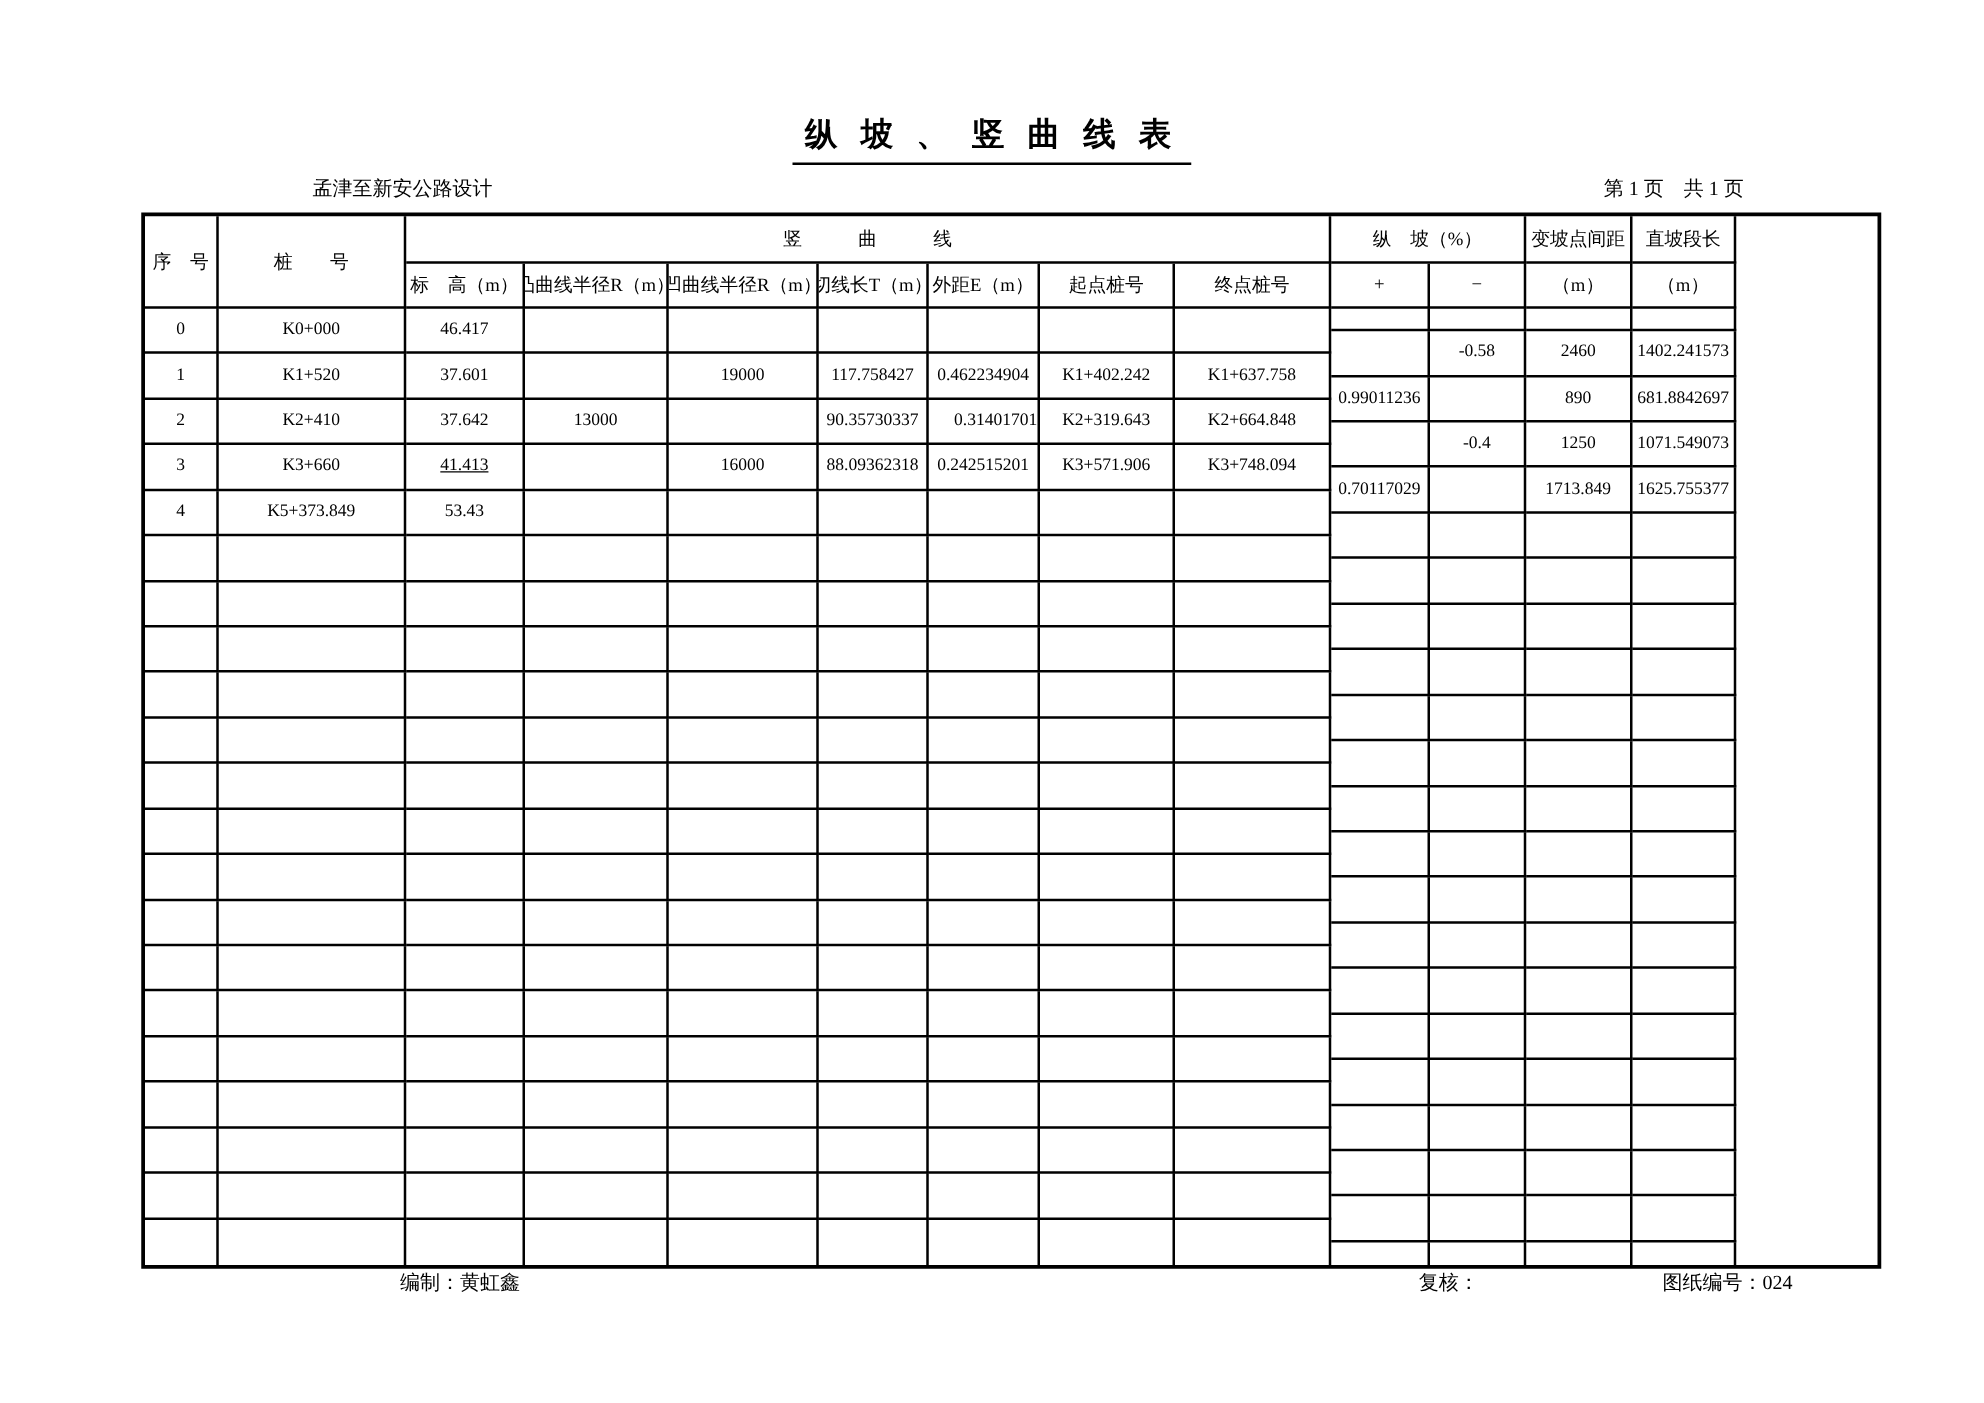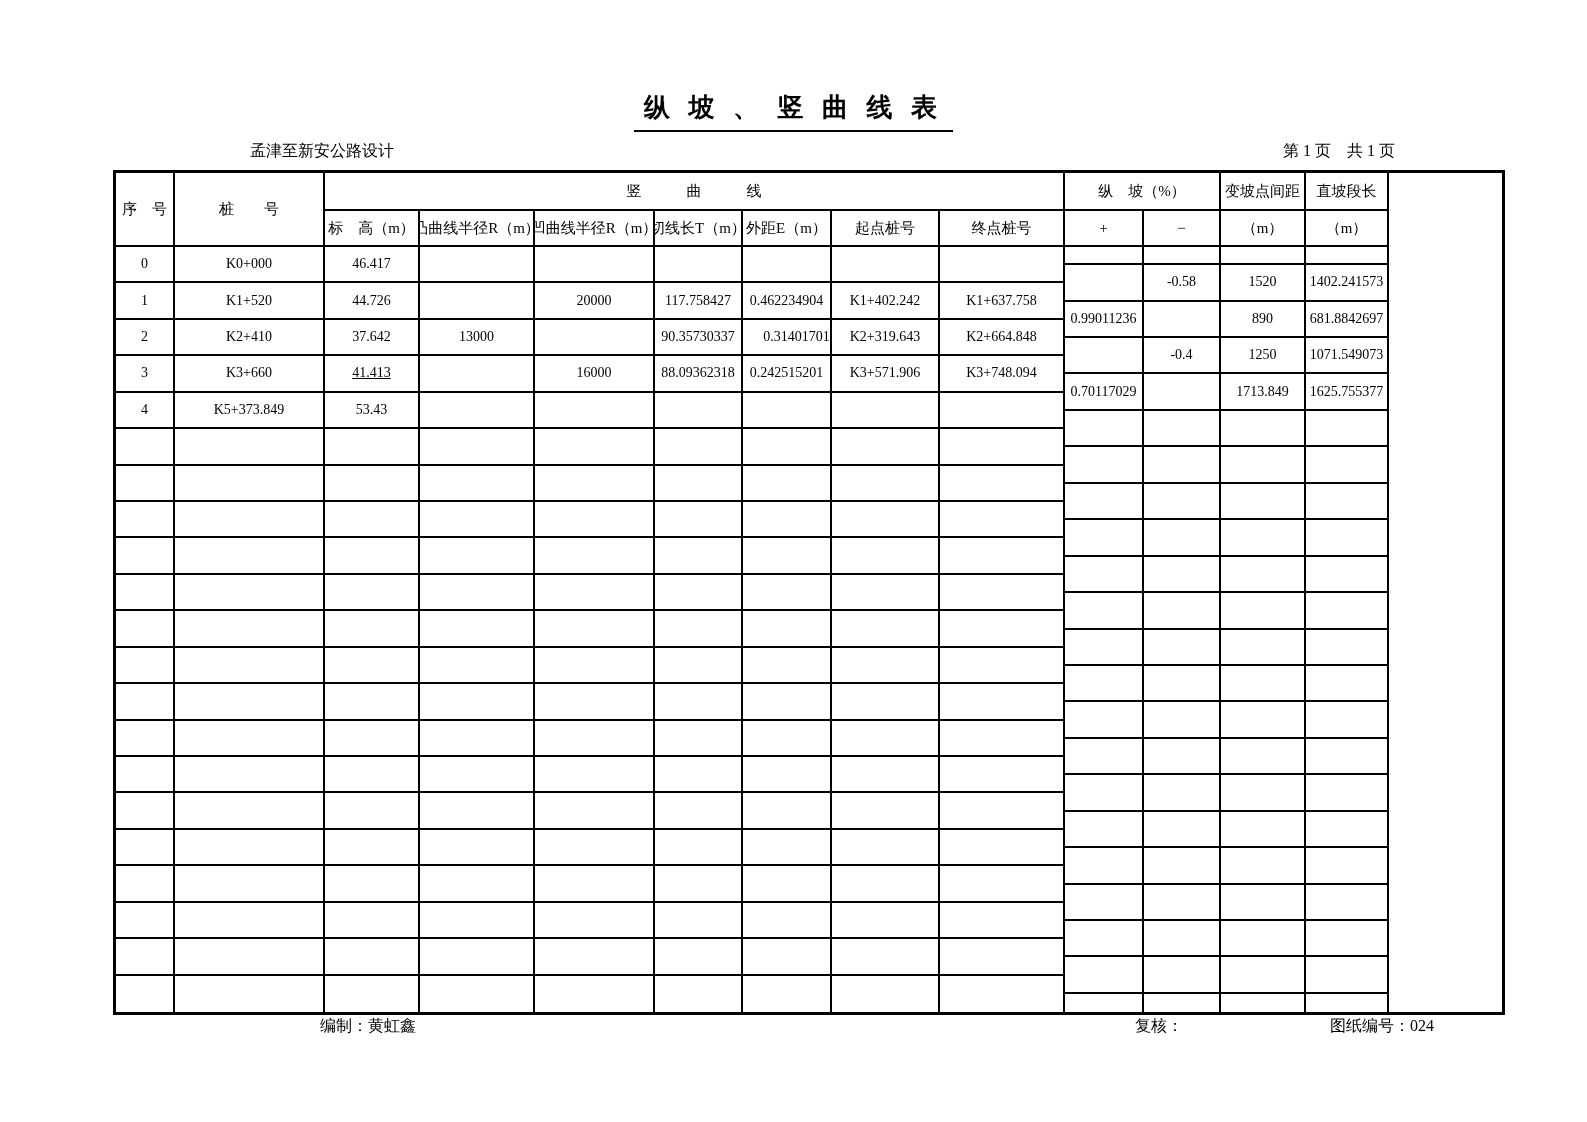--- a/index.html
+++ b/index.html
@@ -70,23 +70,23 @@
         <div class="cell" style="grid-area: 3 / 2;">K0+000</div>
         <div class="cell" style="grid-area: 3 / 3;">46.417</div>
         <div class="cell" style="grid-area: 3 / 4;"></div>
         <div class="cell" style="grid-area: 3 / 5;"></div>
         <div class="cell" style="grid-area: 3 / 6;"></div>
         <div class="cell" style="grid-area: 3 / 7;"></div>
         <div class="cell" style="grid-area: 3 / 8;"></div>
         <div class="cell" style="grid-area: 3 / 9;"></div>
         <div class="cell" style="grid-area: 4 / 1;">1</div>
         <div class="cell" style="grid-area: 4 / 2;">K1+520</div>
-        <div class="cell" style="grid-area: 4 / 3;">44.726</div>
+        <div class="cell" style="grid-area: 4 / 3;">37.601</div>
         <div class="cell" style="grid-area: 4 / 4;"></div>
-        <div class="cell" style="grid-area: 4 / 5;">20000</div>
+        <div class="cell" style="grid-area: 4 / 5;">19000</div>
         <div class="cell" style="grid-area: 4 / 6;">117.758427</div>
         <div class="cell" style="grid-area: 4 / 7;">0.462234904</div>
         <div class="cell" style="grid-area: 4 / 8;">K1+402.242</div>
         <div class="cell" style="grid-area: 4 / 9;">K1+637.758</div>
         <div class="cell" style="grid-area: 5 / 1;">2</div>
         <div class="cell" style="grid-area: 5 / 2;">K2+410</div>
         <div class="cell" style="grid-area: 5 / 3;">37.642</div>
         <div class="cell" style="grid-area: 5 / 4;">13000</div>
         <div class="cell" style="grid-area: 5 / 5;"></div>
         <div class="cell" style="grid-area: 5 / 6;">90.35730337</div>
@@ -264,21 +264,21 @@
       <div class="cell hdr" style="grid-row:2;grid-column:1">+</div>
       <div class="cell hdr" style="grid-row:2;grid-column:2">−</div>
       <div class="cell hdr" style="grid-row:2;grid-column:3">（m）</div>
       <div class="cell hdr" style="grid-row:2;grid-column:4">（m）</div>
     <div class="cell" style="grid-area: 3 / 1;"></div>
         <div class="cell" style="grid-area: 3 / 2;"></div>
         <div class="cell" style="grid-area: 3 / 3;"></div>
         <div class="cell" style="grid-area: 3 / 4;"></div>
         <div class="cell" style="grid-area: 4 / 1;"></div>
         <div class="cell" style="grid-area: 4 / 2;">-0.58</div>
-        <div class="cell" style="grid-area: 4 / 3;">1520</div>
+        <div class="cell" style="grid-area: 4 / 3;">2460</div>
         <div class="cell" style="grid-area: 4 / 4;">1402.241573</div>
         <div class="cell" style="grid-area: 5 / 1;">0.99011236</div>
         <div class="cell" style="grid-area: 5 / 2;"></div>
         <div class="cell" style="grid-area: 5 / 3;">890</div>
         <div class="cell" style="grid-area: 5 / 4;">681.8842697</div>
         <div class="cell" style="grid-area: 6 / 1;"></div>
         <div class="cell" style="grid-area: 6 / 2;">-0.4</div>
         <div class="cell" style="grid-area: 6 / 3;">1250</div>
         <div class="cell" style="grid-area: 6 / 4;">1071.549073</div>
         <div class="cell" style="grid-area: 7 / 1;">0.70117029</div>

